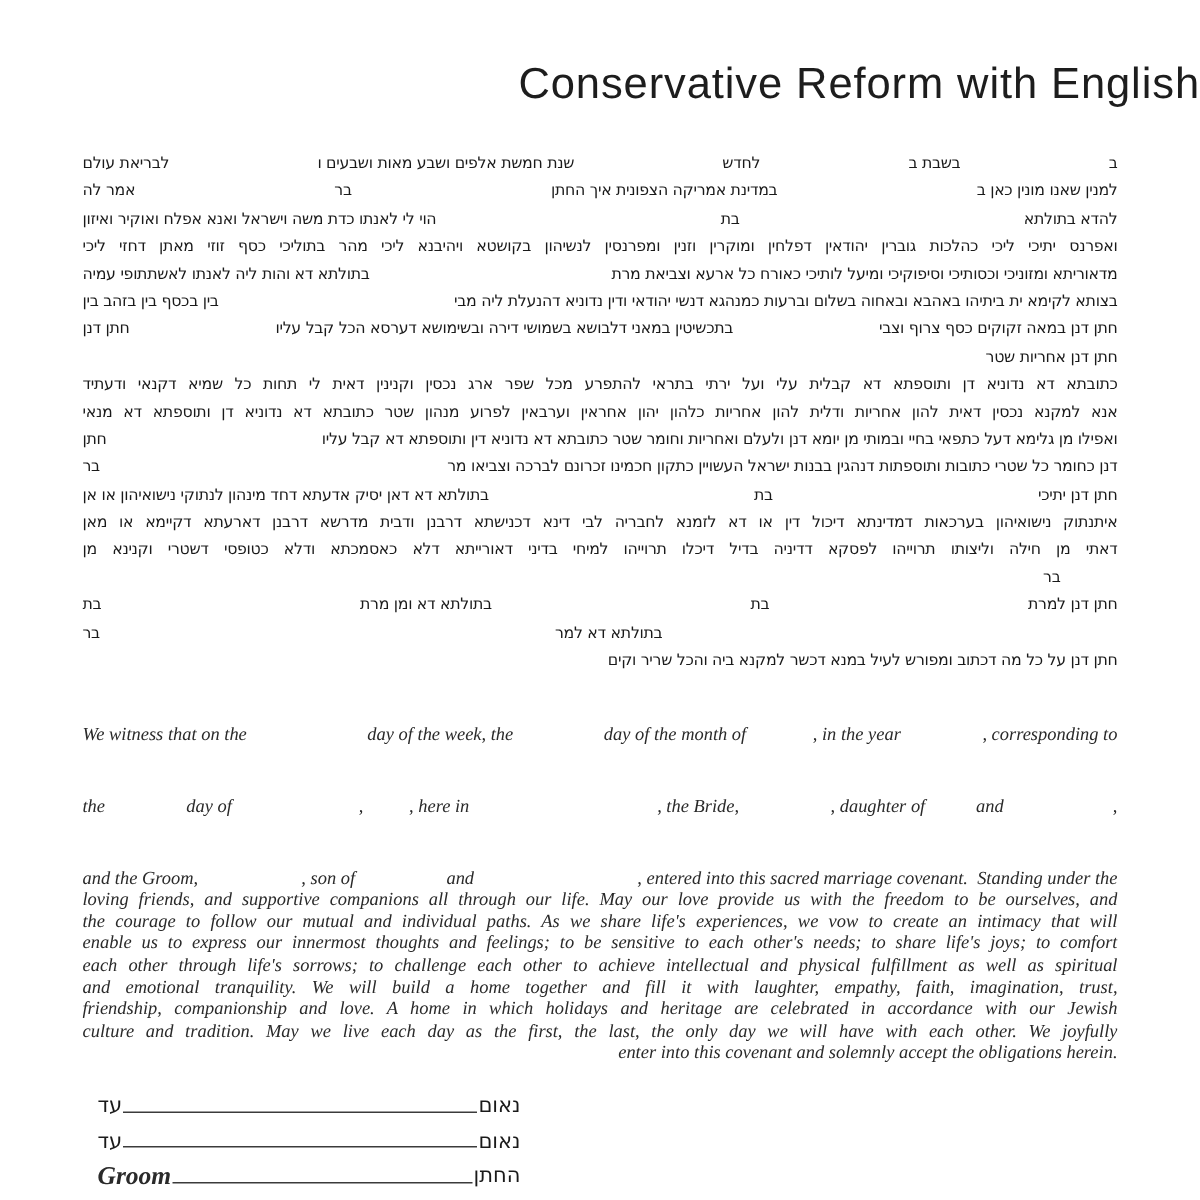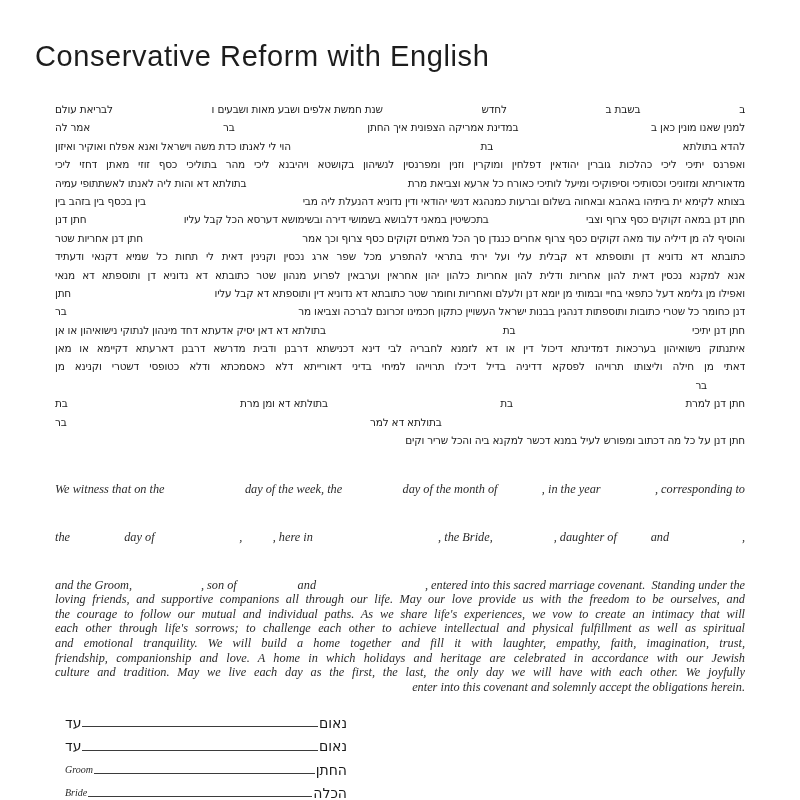--- a/index.html
+++ b/index.html
@@ -1,18 +1,18 @@
 <!DOCTYPE html>
 <html><head>
 <meta charset="utf-8">
 <style>
   html,body{margin:0;padding:0;background:#ffffff;}
   body{width:800px;height:800px;overflow:hidden;}
   .page{position:relative;width:800px;height:800px;background:#ffffff;}
-  .title{margin:0 auto;padding-top:40px;text-align:left;
+  .title{margin:0 auto;padding-top:40px;text-align:right;
          font-family:"Liberation Sans",sans-serif;font-weight:300;
          font-size:29px;letter-spacing:0.6px;color:#1d1d1d;padding-left:35px;}
 
   
   .heb{width:690px;margin:27px auto 0;direction:rtl;
        font-family:"DejaVu Sans",sans-serif;font-size:10.5px;
        letter-spacing:-0.2px;color:#1a1a1a;}
   .heb-line{height:18.4px;line-height:18.4px;overflow:hidden;white-space:nowrap;}
   .heb-line.between{display:flex;justify-content:space-between;}
   .heb-line.between span{flex:0 0 auto;}
@@ -29,21 +29,21 @@
   .eng-line.parts .t{flex:0 0 auto;white-space:pre;}
   .eng-line.parts .blank{display:inline-block;}
   .eng-line.justify{text-align:justify;text-align-last:justify;}
   .eng-line.plain{text-align:right;}
 
   
   .sigs{width:282px;margin:12px 0 0 65px;}
   .sig-row{display:flex;align-items:flex-end;height:23.4px;}
   .sig-left{line-height:14px;}
   .sig-left.latin{font-family:"Liberation Serif",serif;font-style:italic;
-                  font-size:10px;color:#2a2a2a;}
+                  font-size:17px;color:#2a2a2a;font-weight:bold;}
   .sig-left.hebrew,.sig-right{font-family:"DejaVu Sans",sans-serif;
                   font-size:14px;color:#1a1a1a;line-height:14px;}
   .sig-line{flex:1 1 auto;border-bottom:1.1px solid #3b3b3b;margin:0 1px 2.5px;}
 </style>
 </head>
 <body>
 
 <div class="page">
   <div class="title">Conservative Reform with English</div>
   <div class="heb">
@@ -73,21 +73,20 @@
       <div class="heb-line between">
         <span>בצותא לקימא ית ביתיהו באהבא ובאחוה בשלום וברעות כמנהגא דנשי יהודאי ודין נדוניא דהנעלת ליה מבי</span>
         <span>בין בכסף בין בזהב בין</span>
       </div>
       <div class="heb-line between">
         <span>חתן דנן במאה זקוקים כסף צרוף וצבי</span>
         <span>בתכשיטין במאני דלבושא בשמושי דירה ובשימושא דערסא הכל קבל עליו</span>
         <span>חתן דנן</span>
       </div>
       <div class="heb-line between">
-        <span>והוסיף לה מן דיליה עוד מאה זקוקים כסף צרוף אחרים כנגדן סך הכל מאתים זקוקים כסף צרוף וכך אמר</span>
         <span>חתן דנן אחריות שטר</span>
       </div>
       <div class="heb-line justify">כתובתא דא נדוניא דן ותוספתא דא קבלית עלי ועל ירתי בתראי להתפרע מכל שפר ארג נכסין וקנינין דאית לי תחות כל שמיא דקנאי ודעתיד</div>
       <div class="heb-line justify">אנא למקנא נכסין דאית להון אחריות ודלית להון אחריות כלהון יהון אחראין וערבאין לפרוע מנהון שטר כתובתא דא נדוניא דן ותוספתא דא מנאי</div>
       <div class="heb-line between">
         <span>ואפילו מן גלימא דעל כתפאי בחיי ובמותי מן יומא דנן ולעלם ואחריות וחומר שטר כתובתא דא נדוניא דין ותוספתא דא קבל עליו</span>
         <span>חתן</span>
       </div>
       <div class="heb-line between">
         <span>דנן כחומר כל שטרי כתובות ותוספתות דנהגין בבנות ישראל העשויין כתקון חכמינו זכרונם לברכה וצביאו מר</span>
@@ -147,20 +146,21 @@
         <span class="t">and the Groom,</span>
         <span class="blank" style="flex: 1 1 54px;"></span>
         <span class="t">, son of</span>
         <span class="blank" style="flex: 1 1 46px;"></span>
         <span class="t">and</span>
         <span class="blank" style="flex: 1 1 94px;"></span>
         <span class="t">, entered into this sacred marriage covenant.  Standing under the</span>
       </div>
       <div class="eng-line justify">loving friends, and supportive companions all through our life.  May our love provide us with the freedom to be ourselves, and</div>
       <div class="eng-line justify">the courage to follow our mutual and individual paths.  As we share life's experiences, we vow to create an intimacy that will</div>
+      <div class="eng-line justify">enable us to express our innermost thoughts and feelings; to be sensitive to each other's needs; to share life's joys; to comfort</div>
       <div class="eng-line justify">each other through life's sorrows; to challenge each other to achieve intellectual and physical fulfillment as well as spiritual</div>
       <div class="eng-line justify">and emotional tranquility.  We will build a home together and fill it with laughter, empathy, faith, imagination, trust,</div>
       <div class="eng-line justify">friendship, companionship and love.  A home in which holidays and heritage are celebrated in accordance with our Jewish</div>
       <div class="eng-line justify">culture and tradition. May we live each day as the first, the last, the only day we will have with each other.  We joyfully</div>
       <div class="eng-line plain">enter into this covenant and solemnly accept the obligations herein.</div>
     </div>
   <div class="sigs">
       <div class="sig-row">
         <span class="sig-left hebrew">עד</span>
         <div class="sig-line"></div>

